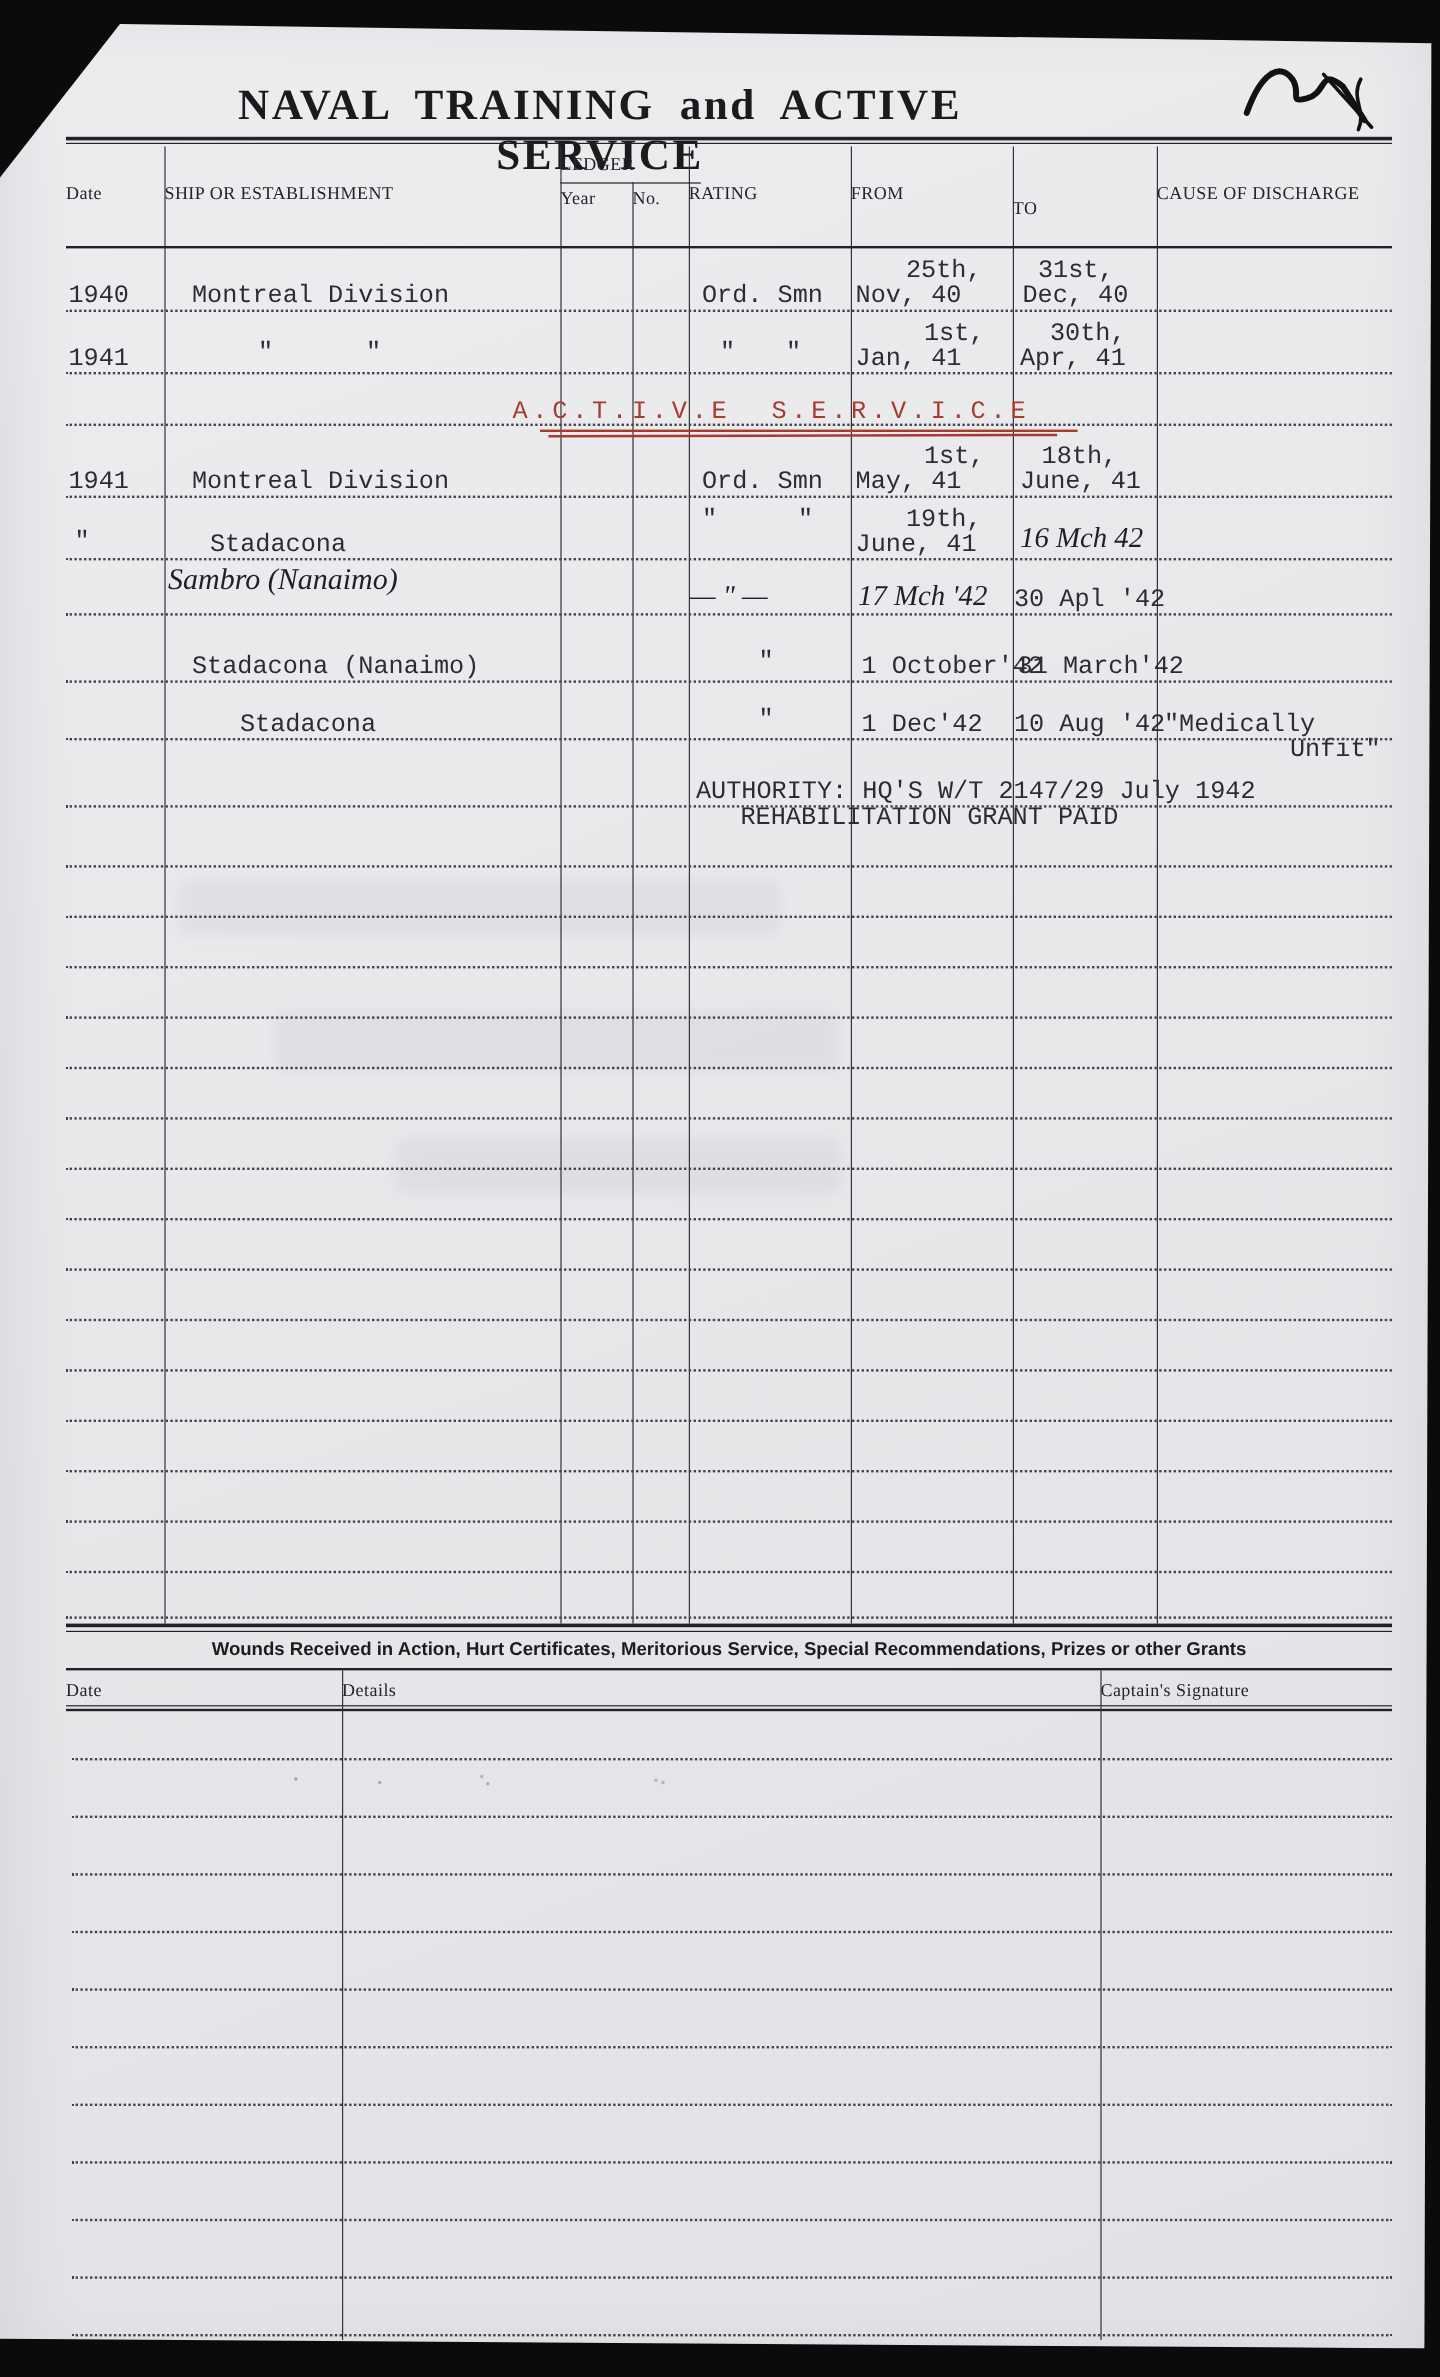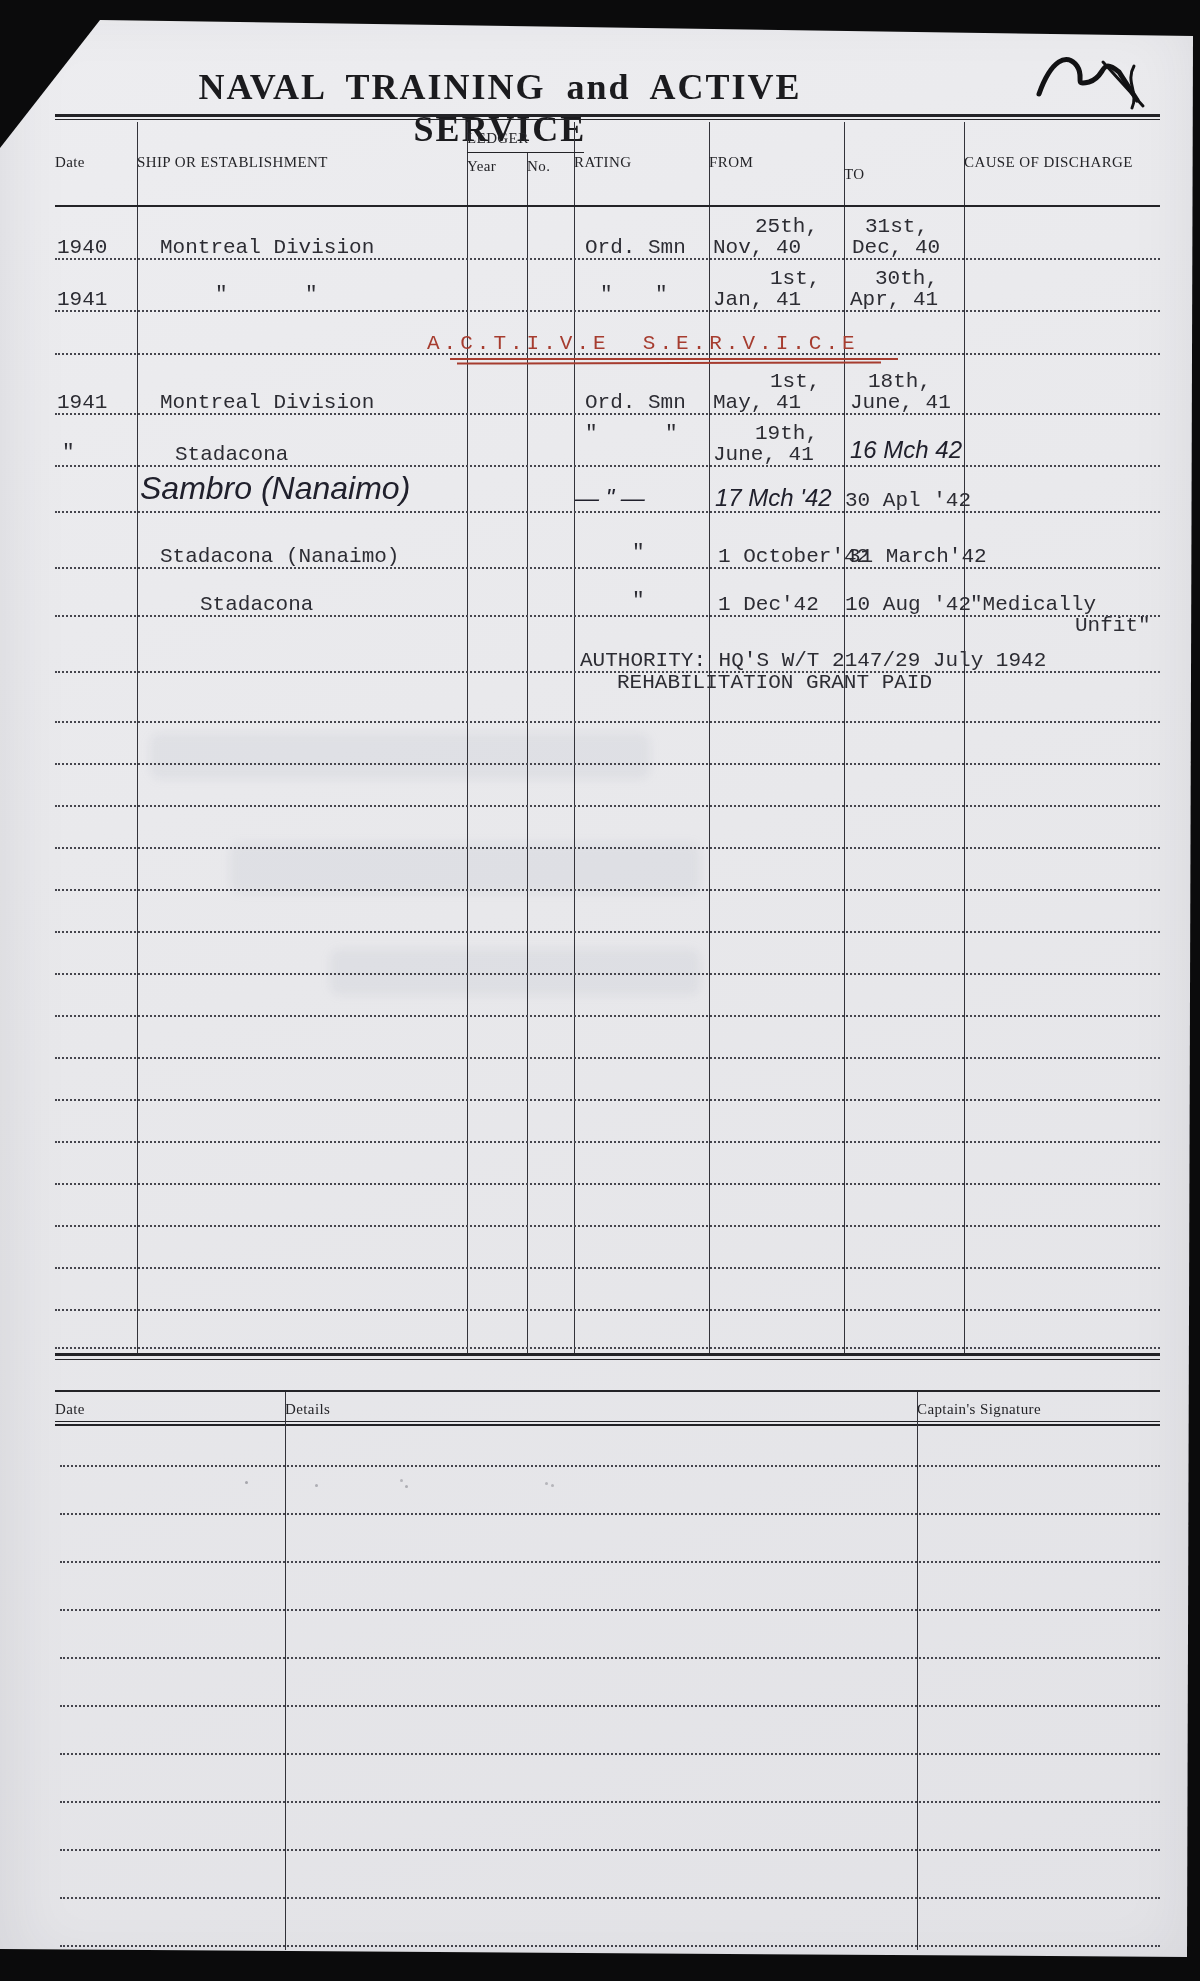--- a/index.html
+++ b/index.html
@@ -7,21 +7,21 @@
        font-family:"Liberation Serif",serif}
   .paper{position:absolute;inset:0;
          background:linear-gradient(160deg,#ededf0 0%,#e8e8eb 45%,#e2e2e6 100%);
          clip-path:polygon(100px 20px,1193px 36px,1187px 1957px,0px 1949px,0px 148px)}
   .paper::after{content:"";position:absolute;inset:0;pointer-events:none;
          box-shadow:inset 0 0 70px rgba(40,40,60,.10)}
   
   .abs{position:absolute}
   .tw{position:absolute;font-family:"Liberation Mono","DejaVu Sans Mono",monospace;
       font-size:21px;line-height:20px;color:#2c2c33;white-space:pre}
-  .hw{position:absolute;font-family:Liberation Sans, sans-serif;font-style:italic;
+  .hw{position:absolute;font-family:Liberation Serif, serif;font-style:italic;
       color:#20202c;white-space:pre}
   .hd{position:absolute;font-family:"Liberation Serif",serif;font-size:15px;
       color:#242428;letter-spacing:.4px;text-align:left}
   .dl{position:absolute;height:0;border-bottom:2px dotted #45454d}
   .v{position:absolute;width:1px;background:#33333a}
   .hr{position:absolute;background:#232327}
   .bt{position:absolute;background:rgba(140,146,162,.10);filter:blur(5px);border-radius:10px}
   
   .title{position:absolute;left:140px;top:66px;width:720px;text-align:center;
          font-weight:bold;font-size:36px;letter-spacing:2px;word-spacing:10px;color:#1b1b1e}
@@ -124,21 +124,21 @@
       <span class="tw" style="left:120px;top:323px">Stadacona</span>
       <span class="tw" style="left:530px;top:302px">"</span>
       <span class="tw" style="left:610px;top:302px">"</span>
       <span class="tw" style="left:700px;top:302px">19th,</span>
       <span class="tw" style="left:658px;top:323px">June, 41</span>
       <span class="hw" style="left:795px;top:314px;font-size:24px">16 Mch 42</span>
       <i class="dl" style="left:0;top:343px;width:1105px"></i>
     </div>
 
     <div>
-      <span class="hw" style="left:85px;top:348px;font-size:32px">Sambro (Nanaimo)</span>
+      <span class="hw" style="left:85px;top:348px;font-size:25px">Sambro (Nanaimo)</span>
       <span class="hw" style="left:520px;top:362px;font-size:24px">— " —</span>
       <span class="hw" style="left:660px;top:362px;font-size:24px">17 Mch '42</span>
       <span class="tw" style="left:790px;top:369px">30 Apl '42</span>
       <i class="dl" style="left:0;top:389px;width:1105px"></i>
     </div>
 
     <div>
       <span class="tw" style="left:105px;top:425px">Stadacona (Nanaimo)</span>
       <span class="tw" style="left:577px;top:421px">"</span>
       <span class="tw" style="left:663px;top:425px">1 October'42</span>
@@ -177,20 +177,21 @@
     <i class="dl" style="left:0;top:1103px;width:1105px"></i>
     <i class="dl" style="left:0;top:1145px;width:1105px"></i>
     <i class="dl" style="left:0;top:1187px;width:1105px"></i>
     <i class="dl" style="left:0;top:1225px;width:1105px"></i>
   </div>
 
   <div id="t2">
     <div class="hr" style="left:0;top:0;width:1105px;height:3px"></div>
     <div class="hr" style="left:0;top:6px;width:1105px;height:1px"></div>
 
+    <div class="g-title">Wounds Received in Action, Hurt Certificates, Meritorious Service, Special Recommendations, Prizes or other Grants</div>
 
     <div class="hr" style="left:0;top:37px;width:1105px;height:2px"></div>
 
     <div class="hd" style="left:0;top:48px;width:230px">Date</div>
     <div class="hd" style="left:230px;top:48px;width:632px">Details</div>
     <div class="hd" style="left:862px;top:48px;width:243px">Captain's Signature</div>
 
     <div class="hr" style="left:0;top:68px;width:1105px;height:1px"></div>
     <div class="hr" style="left:0;top:71px;width:1105px;height:2px"></div>
 

